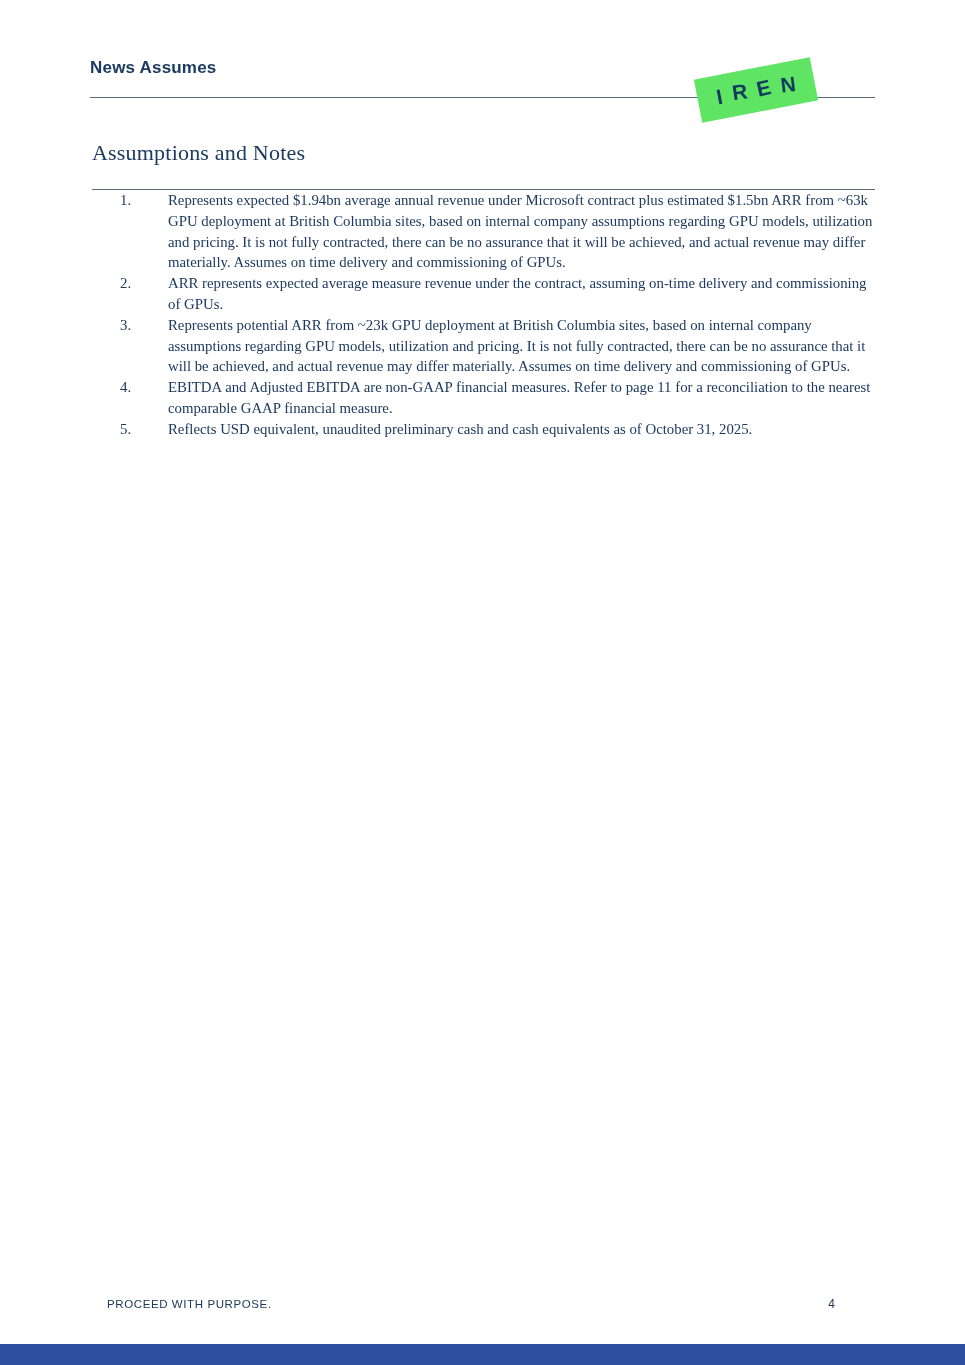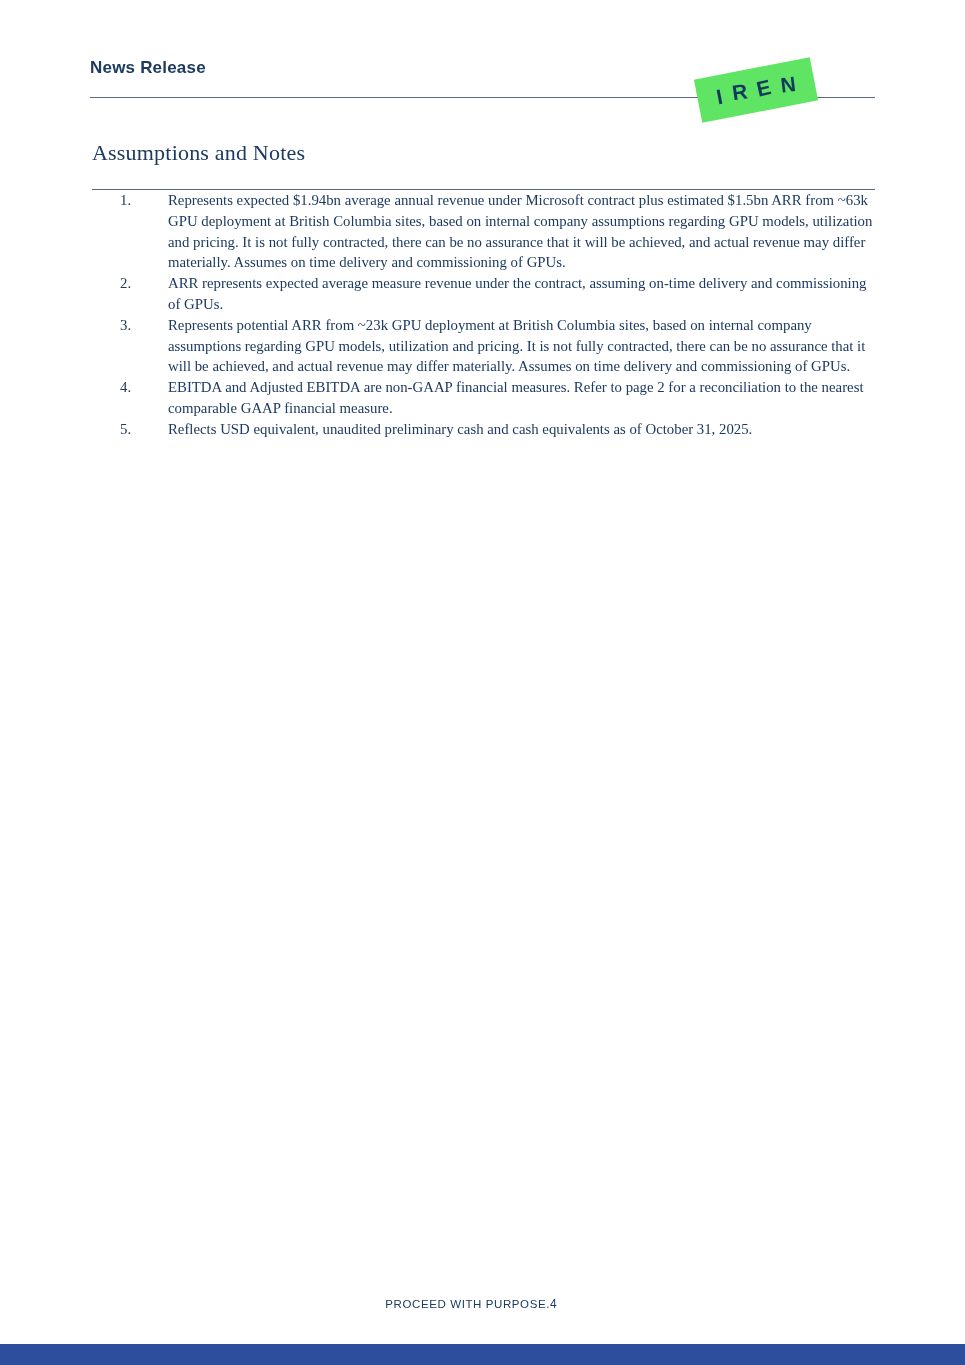--- a/index.html
+++ b/index.html
@@ -83,21 +83,21 @@
     color: #1d3a60;
   }
   .note-text { flex: 1; color: #1d3a60; margin-left: 18px; }
 
   
   .footer {
     position: absolute;
     left: 107px; right: 130px;
     top: 1297px;
     display: flex;
-    justify-content: center;
+    justify-content: space-between;
     align-items: center;
     font-family: "Liberation Sans", sans-serif;
     font-size: 11.5px;
     color: #1d3a60;
   }
   .footer-tagline { letter-spacing: 0.6px; font-weight: normal; }
   .footer-page { font-size: 12px; }
 
   
   .bottom-bar {
@@ -106,21 +106,21 @@
     width: 965px; height: 21px;
     background: #2d4e9d;
   }
 </style>
 </head>
 <body>
 
 <div class="page">
 
   <div class="header">
-    <div class="header-title">News Release</div>
+    <div class="header-title">News Assumes</div>
   </div>
   <div class="header-rule"></div>
 
   <div class="logo">
     <span class="logo-letter">I</span>
     <span class="logo-letter">R</span>
     <span class="logo-letter">E</span>
     <span class="logo-letter">N</span>
   </div>
 
@@ -137,21 +137,21 @@
     <div class="note">
       <span class="note-num">2.</span>
       <span class="note-text">ARR represents expected average measure revenue under the contract, assuming on-time delivery and commissioning of GPUs.</span>
     </div>
     <div class="note">
       <span class="note-num">3.</span>
       <span class="note-text">Represents potential ARR from ~23k GPU deployment at British Columbia sites, based on internal company assumptions regarding GPU models, utilization and pricing. It is not fully contracted, there can be no assurance that it will be achieved, and actual revenue may differ materially. Assumes on time delivery and commissioning of GPUs.</span>
     </div>
     <div class="note">
       <span class="note-num">4.</span>
-      <span class="note-text">EBITDA and Adjusted EBITDA are non-GAAP financial measures. Refer to page 2 for a reconciliation to the nearest comparable GAAP financial measure.</span>
+      <span class="note-text">EBITDA and Adjusted EBITDA are non-GAAP financial measures. Refer to page 11 for a reconciliation to the nearest comparable GAAP financial measure.</span>
     </div>
     <div class="note">
       <span class="note-num">5.</span>
       <span class="note-text">Reflects USD equivalent, unaudited preliminary cash and cash equivalents as of October 31, 2025.</span>
     </div>
   </div>
 
   <div class="footer">
     <span class="footer-tagline">PROCEED WITH PURPOSE.</span>
     <span class="footer-page">4</span>

